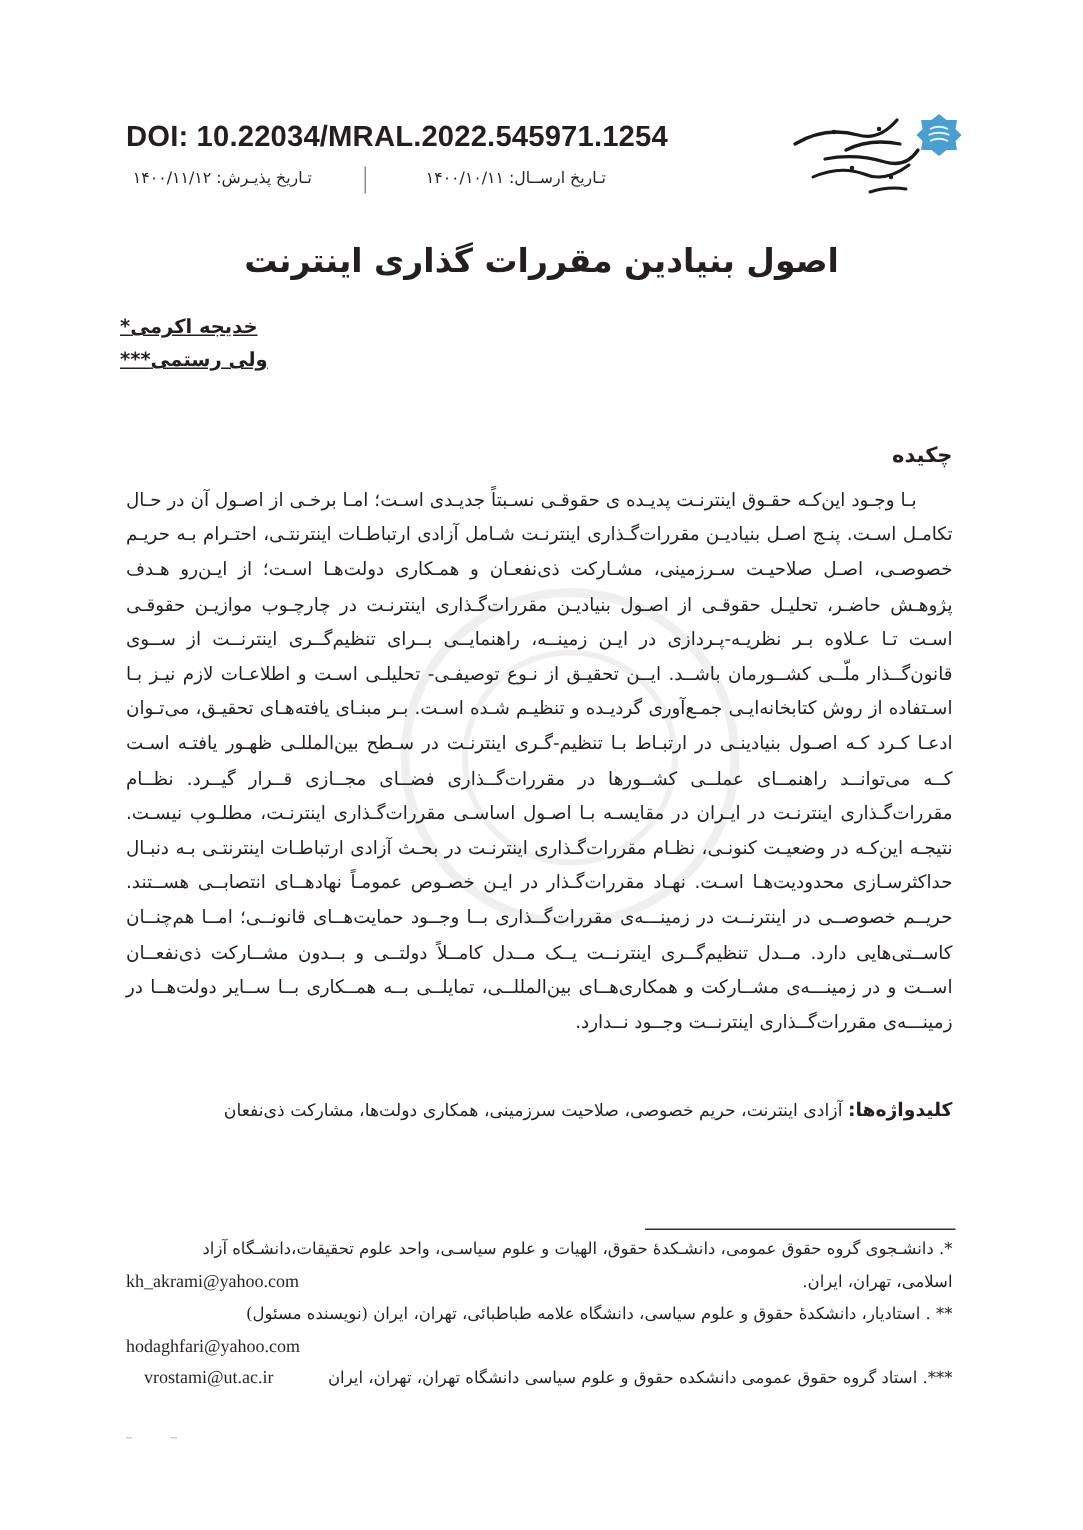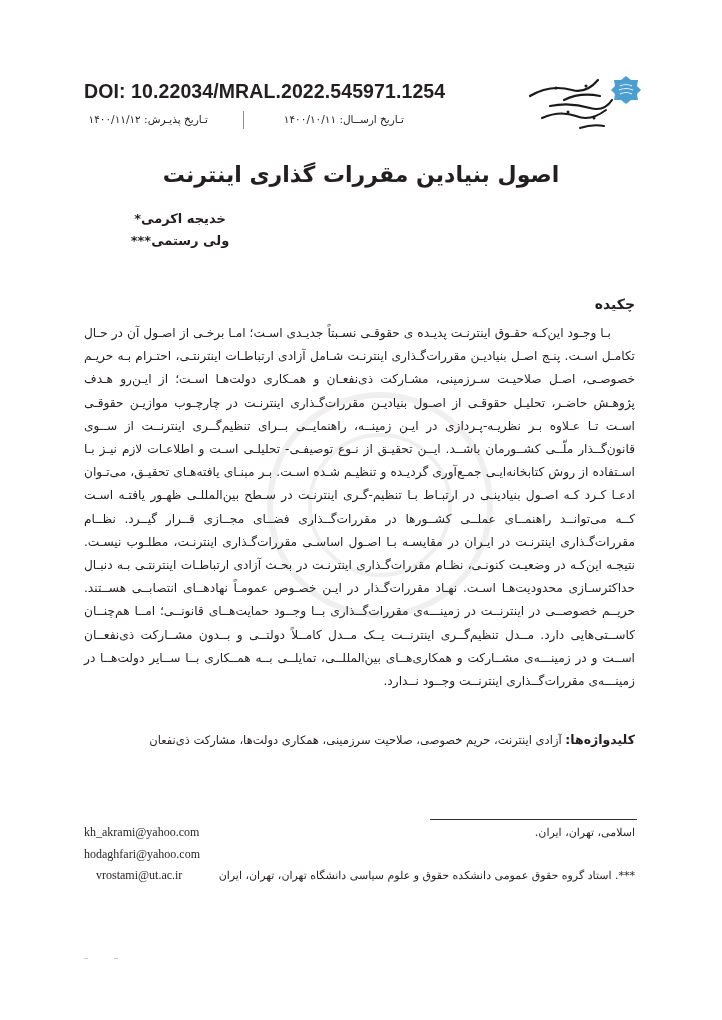--- a/index.html
+++ b/index.html
@@ -19,21 +19,21 @@
   .logo { position: absolute; left: 520px; top: 66px; width: 140px; height: 70px; }
 
   
   .title { position: absolute; right: 0; left: 0; top: 162px; text-align: center; direction: rtl;
            font-family: "DejaVu Sans", sans-serif; font-weight: bold; font-size: 22px; color: #231f20; }
   .title span { display: inline-block; }
 
   
   .authors { position: absolute; left: 80px; top: 208px; width: 200px; direction: rtl; text-align: right;
              font-family: "DejaVu Sans", sans-serif; font-weight: bold; font-size: 13px; line-height: 22px; }
-  .authors div { display: block; text-align: center; direction: rtl; unicode-bidi: plaintext; }
+  .authors div { display: block; text-align: left; direction: rtl; unicode-bidi: plaintext; text-decoration: underline; }
 
   
   .abstract-heading { position: absolute; right: 87px; top: 296px; direction: rtl; font-weight: bold;
                       font-size: 14px; }
   .abstract { position: absolute; left: 84px; right: 87px; top: 322px; direction: rtl; text-align: justify;
               text-align-last: right; font-size: 12.2px; line-height: 23.2px; color: #231f20; }
   .abstract p { margin: 0; text-indent: 24px; }
 
   .keywords { position: absolute; right: 87px; left: 84px; top: 732px; direction: rtl; font-size: 11.5px; white-space: nowrap; }
   .keywords-label { font-weight: bold; font-size: 12.5px; }
@@ -103,22 +103,28 @@
     <p>بـا وجـود این‌کـه حقـوق اینترنـت پدیـده ی  حقوقـی نسـبتاً جدیـدی اسـت؛ امـا برخـی از اصـول آن در حـال تکامـل اسـت. پنـج اصـل بنیادیـن مقررات‌گـذاری اینترنـت شـامل آزادی ارتباطـات اینترنتـی، احتـرام بـه حریـم خصوصـی، اصـل صلاحیـت سـرزمینی، مشـارکت ذی‌نفعـان و همـکاری دولت‌هـا اسـت؛ از ایـن‌رو هـدف پژوهـش حاضـر، تحلیـل حقوقـی از اصـول بنیادیـن مقررات‌گـذاری اینترنـت در چارچـوب موازیـن حقوقـی اسـت تـا عـلاوه بـر نظریـه-پـردازی در ایـن زمینــه، راهنمایــی بــرای تنظیم‌گــری اینترنــت از ســوی قانون‌گــذار ملّــی کشــورمان باشــد. ایــن تحقیـق از نـوع توصیفـی- تحلیلـی اسـت و اطلاعـات لازم نیـز بـا اسـتفاده از روش کتابخانه‌ایـی جمـع‌آوری گردیـده و تنظیـم شـده اسـت. بـر مبنـای یافته‌هـای تحقیـق، می‌تـوان ادعـا کـرد کـه اصـول بنیادینـی در ارتبـاط بـا تنظیم-گـری اینترنـت در سـطح بین‌المللـی ظهـور یافتـه اسـت کــه می‌توانــد راهنمــای عملــی کشــورها در مقررات‌گــذاری فضــای مجــازی قــرار گیــرد. نظــام مقررات‌گـذاری اینترنـت در ایـران در مقایسـه بـا اصـول اساسـی مقررات‌گـذاری اینترنـت، مطلـوب نیسـت. نتیجـه این‌کـه در وضعیـت کنونـی، نظـام مقررات‌گـذاری اینترنـت در بحـث آزادی ارتباطـات اینترنتـی بـه دنبـال حداکثرسـازی محدودیت‌هـا اسـت. نهـاد مقررات‌گـذار در ایـن خصـوص عمومـاً نهادهــای انتصابــی هســتند. حریــم خصوصــی در اینترنــت در زمینـــه‌ی مقررات‌گــذاری بــا وجــود حمایت‌هــای قانونــی؛ امــا هم‌چنــان کاســتی‌هایی دارد. مــدل تنظیم‌گــری اینترنــت یــک مــدل کامــلاً دولتــی و بــدون مشــارکت ذی‌نفعــان اســت و در زمینـــه‌ی مشــارکت و همکاری‌هــای بین‌المللــی، تمایلــی بــه همــکاری بــا ســایر دولت‌هــا در زمینـــه‌ی مقررات‌گــذاری اینترنــت وجــود نــدارد.</p>
   </div>
 
   <div class="keywords">
     <span class="keywords-label">کلیدواژه‌ها:</span><span> آزادی اینترنت، حریم خصوصی، صلاحیت سرزمینی، همکاری دولت‌ها، مشارکت ذی‌نفعان</span>
   </div>
 
   <div class="fn-rule"></div>
   <div class="footnotes">
     <div class="fn-line">
+      <span class="fn-rtl">*. دانشـجوی گروه حقوق عمومی، دانشـکدۀ حقوق، الهیات و علوم سیاسـی، واحد علوم تحقیقات،دانشـگاه آزاد</span>
+    </div>
+    <div class="fn-line">
       <span class="fn-rtl">اسلامی، تهران، ایران.</span>
       <span class="fn-email">kh_akrami@yahoo.com</span>
+    </div>
+    <div class="fn-line">
+      <span class="fn-rtl" style="right:0;">** .  استادیار، دانشکدۀ حقوق و علوم سیاسی، دانشگاه علامه طباطبائی، تهران، ایران (نویسنده مسئول)</span>
     </div>
     <div class="fn-line">
       <span class="fn-email">hodaghfari@yahoo.com</span>
     </div>
     <div class="fn-line">
       <span class="fn-rtl">***. استاد گروه حقوق عمومی دانشکده حقوق و علوم سیاسی دانشگاه تهران، تهران، ایران</span>
       <span class="fn-email" style="left:12px;">vrostami@ut.ac.ir</span>
     </div>
   </div>
 

